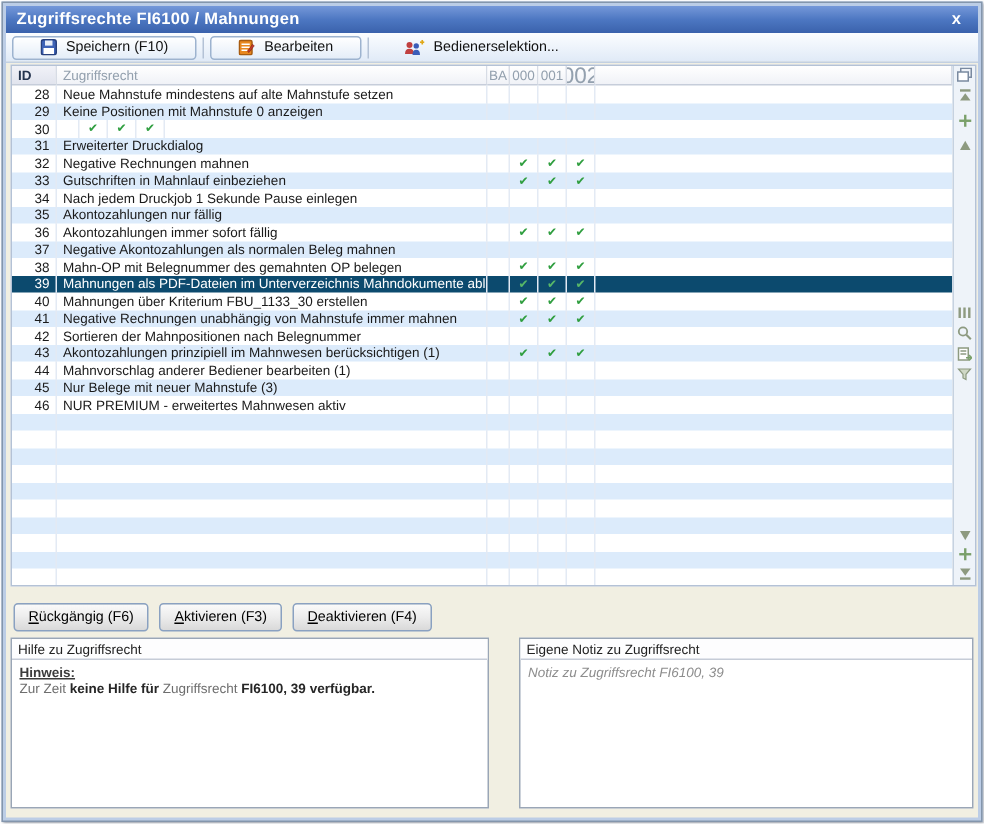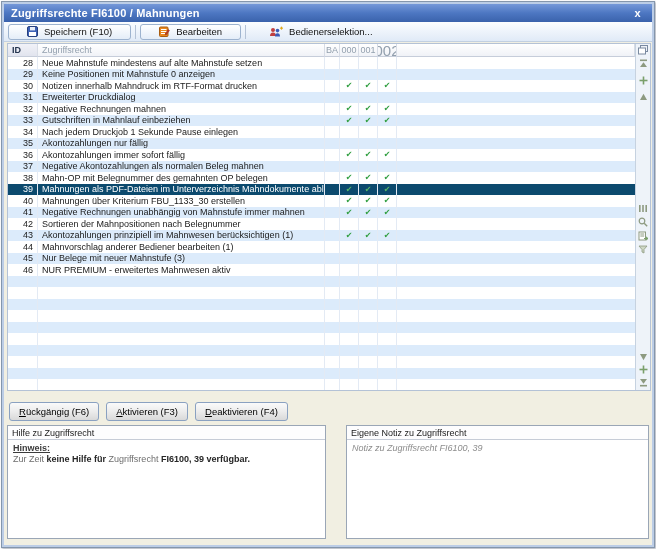--- a/index.html
+++ b/index.html
@@ -152,21 +152,20 @@
             <div class="c cid">29</div>
             <div class="c cname">Keine Positionen mit Mahnstufe 0 anzeigen</div>
             <div class="c cba"></div>
             <div class="c cchk"></div>
             <div class="c cchk"></div>
             <div class="c cchk"></div>
             <div class="c cfill"></div>
           </div>
           <div class="grow">
             <div class="c cid">30</div>
-            <div class="c cname">Notizen innerhalb Mahndruck im RTF-Format drucken</div>
             <div class="c cba"></div>
             <div class="c cchk">✔</div>
             <div class="c cchk">✔</div>
             <div class="c cchk">✔</div>
             <div class="c cfill"></div>
           </div>
           <div class="grow alt">
             <div class="c cid">31</div>
             <div class="c cname">Erweiterter Druckdialog</div>
             <div class="c cba"></div>

